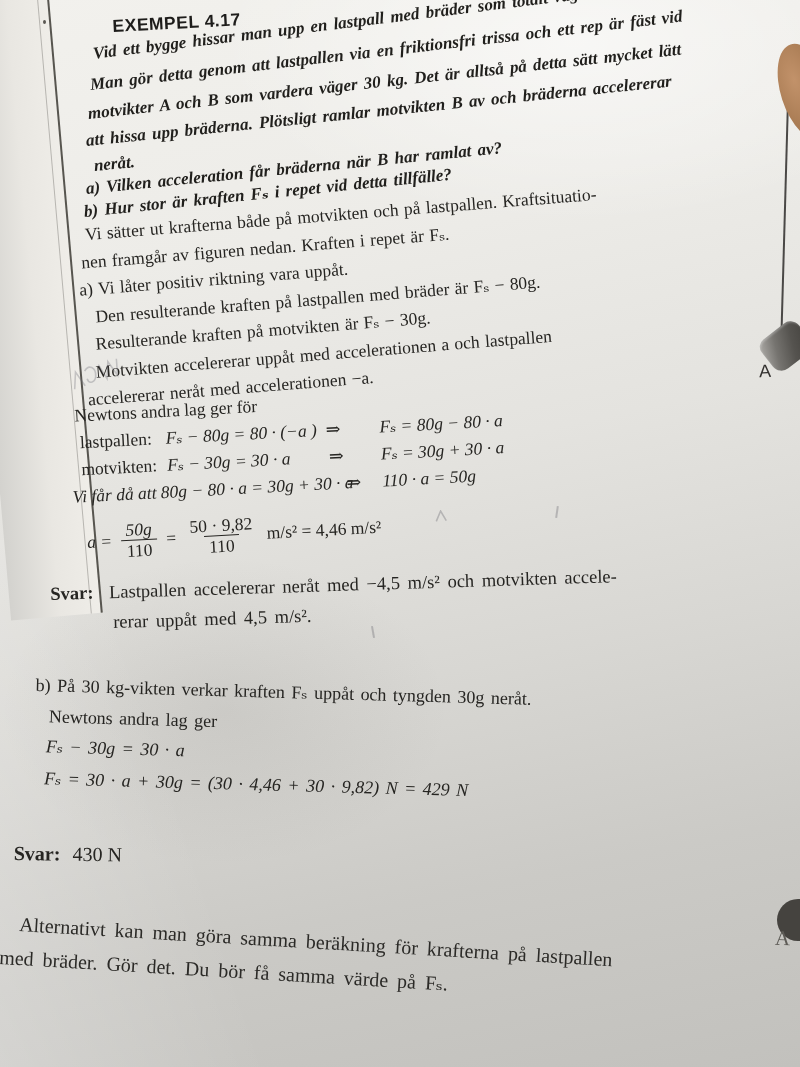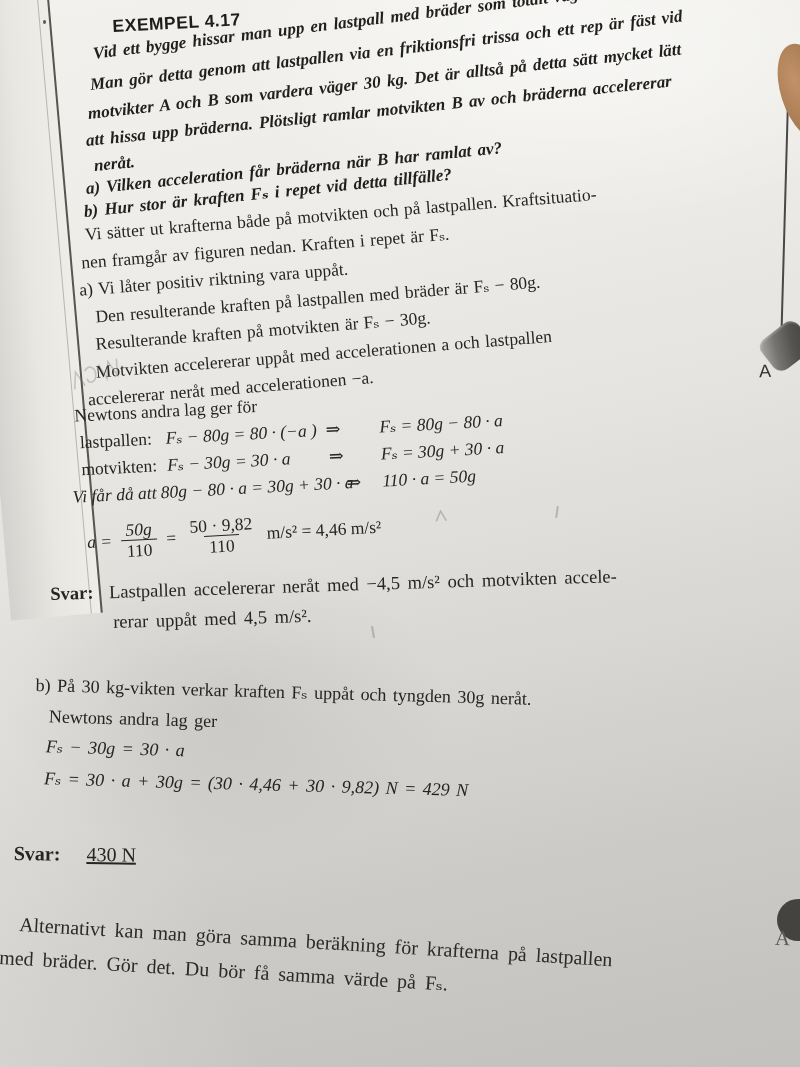--- a/index.html
+++ b/index.html
@@ -148,21 +148,21 @@
 
   <div class="blk pb" style="left:36px;top:674px;width:730px;transform:rotate(1.6deg);">
     <div class="line">b) På 30 kg-vikten verkar kraften Fₛ uppåt och tyngden 30g neråt.</div>
     <div class="line" style="margin-left:14px;margin-top:10px;">Newtons andra lag ger</div>
     <div class="line math" style="margin-left:12px;margin-top:8px;">Fₛ − 30g = 30 · a</div>
     <div class="line math" style="margin-left:11px;margin-top:10px;">Fₛ = 30 · a + 30g = (30 · 4,46 + 30 · 9,82) N = 429 N</div>
   </div>
 
   <div class="blk svar-b" style="left:14px;top:842px;transform:rotate(0.8deg);">
     <span class="svar-label">Svar:</span>
-    <span style="margin-left:21px;text-decoration:underline;">430 N</span>
+    <span style="margin-left:7px;">430 N</span>
   </div>
 
   <div class="blk foot" style="left:2px;top:912px;width:790px;transform:rotate(3.4deg);">
     <div class="line" style="margin-left:18px;">Alternativt kan man göra samma beräkning för krafterna på lastpallen</div>
     <div class="line" style="margin-top:10px;">med bräder. Gör det. Du bör få samma värde på Fₛ.</div>
   </div>
 
   <div class="rope"></div>
   <div class="finger"></div>
   <div class="weight-hook"></div>

